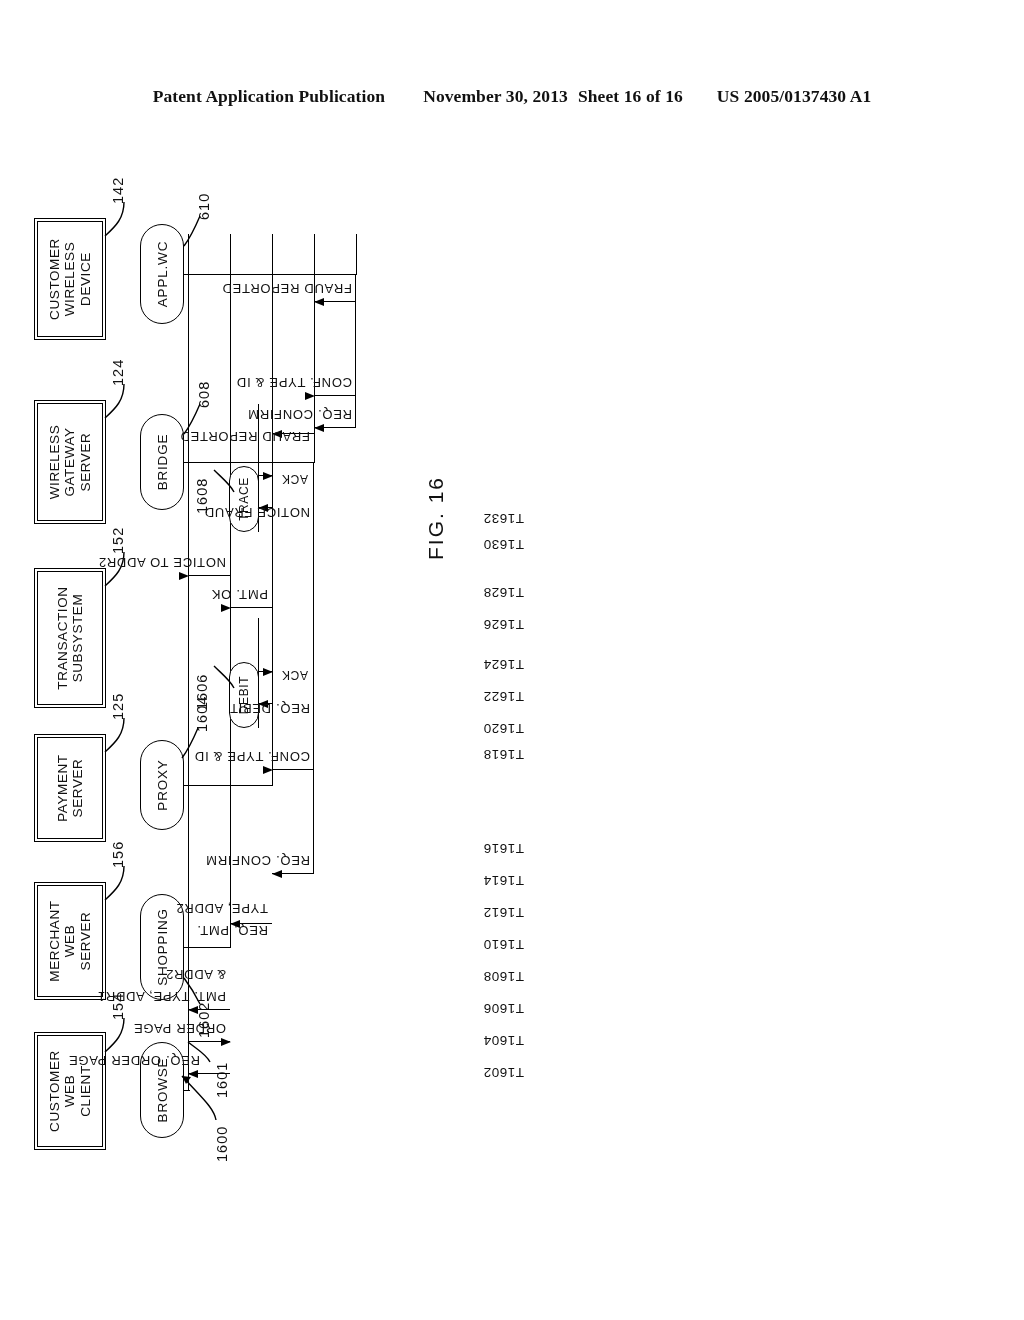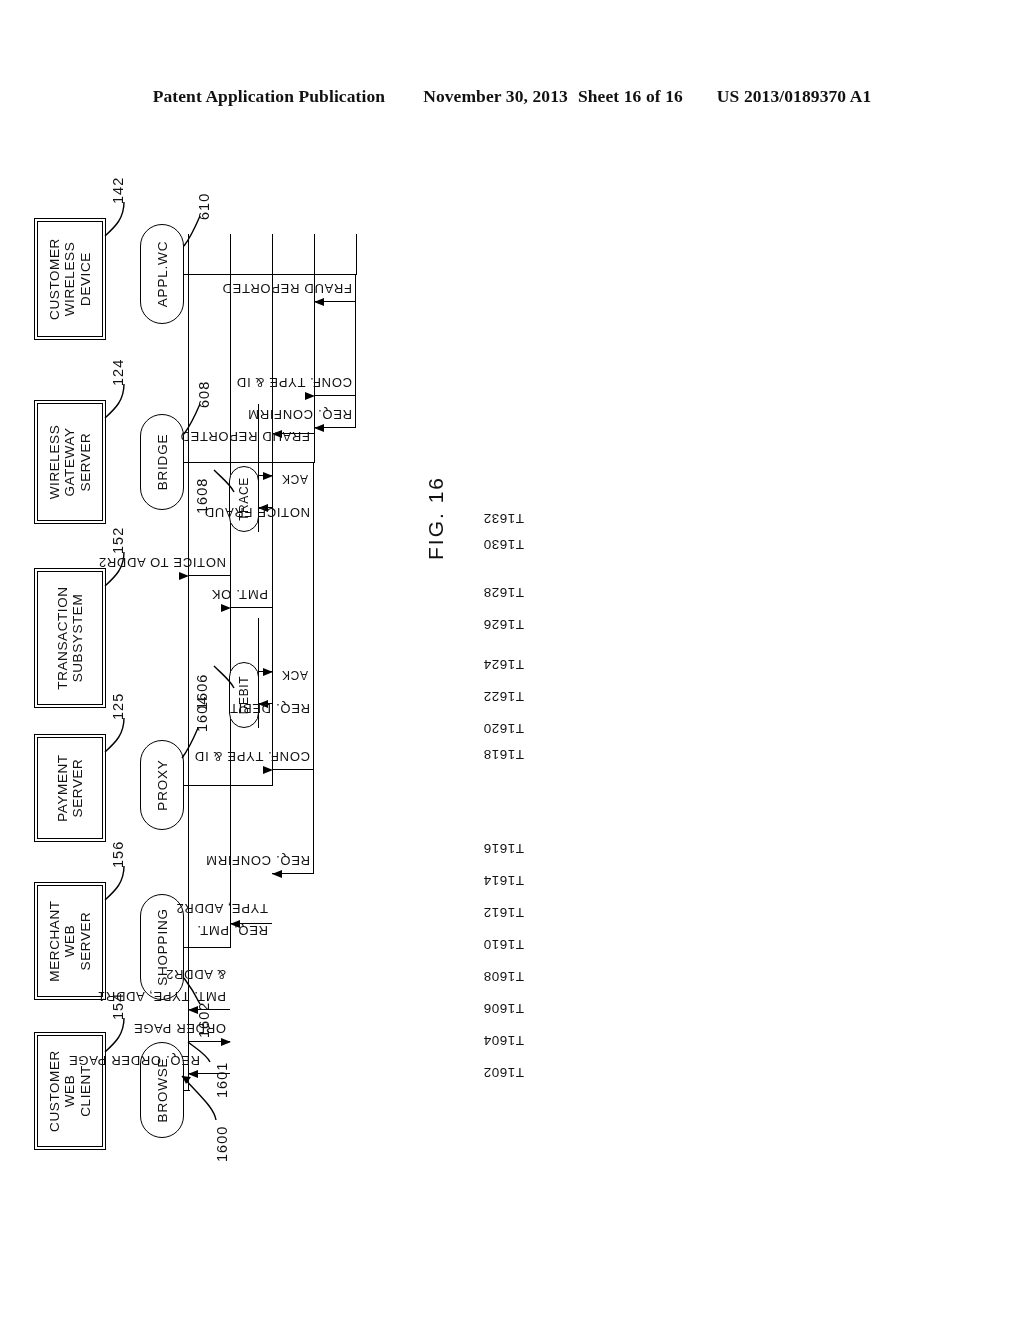--- a/index.html
+++ b/index.html
@@ -58,21 +58,21 @@
   .figno{position:absolute;font-size:21px;letter-spacing:2px;white-space:nowrap;}
 
   
   .leader{position:absolute;}
   .leader svg{display:block;overflow:visible;}
 </style>
 </head>
 <body>
 
 <div class="hdr">
-  <span class="s1">Patent Application Publication</span><span class="s2">November 30, 2013</span><span class="s3">Sheet 16 of 16</span><span>US 2013/0189370 A1</span>
+  <span class="s1">Patent Application Publication</span><span class="s2">November 30, 2013</span><span class="s3">Sheet 16 of 16</span><span>US 2005/0137430 A1</span>
 </div>
 
 <div id="figwrap">
 <div id="fig" class="fig">
 
   <div class="actor-box" style="left:10px;top:10px;width:118px;height:72px;">
     <div class="inner">
       <div>
         <div>CUSTOMER</div>
         <div>WEB</div>

